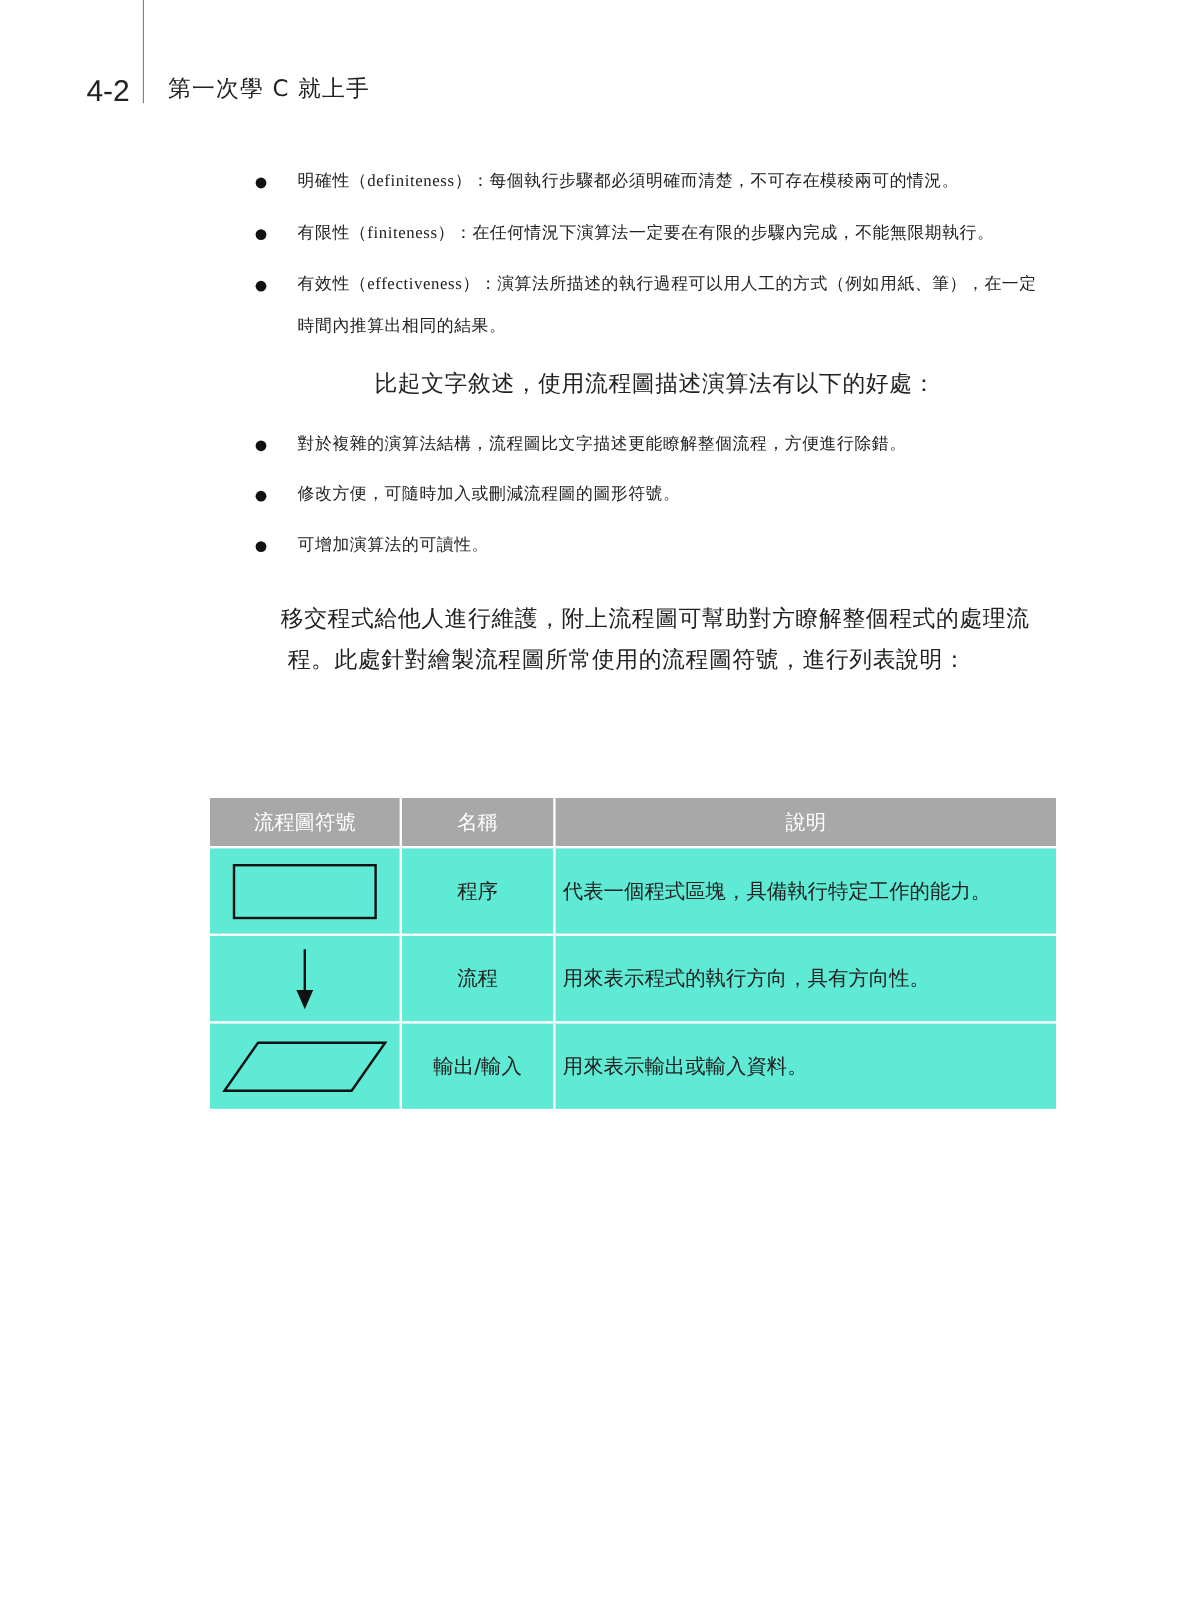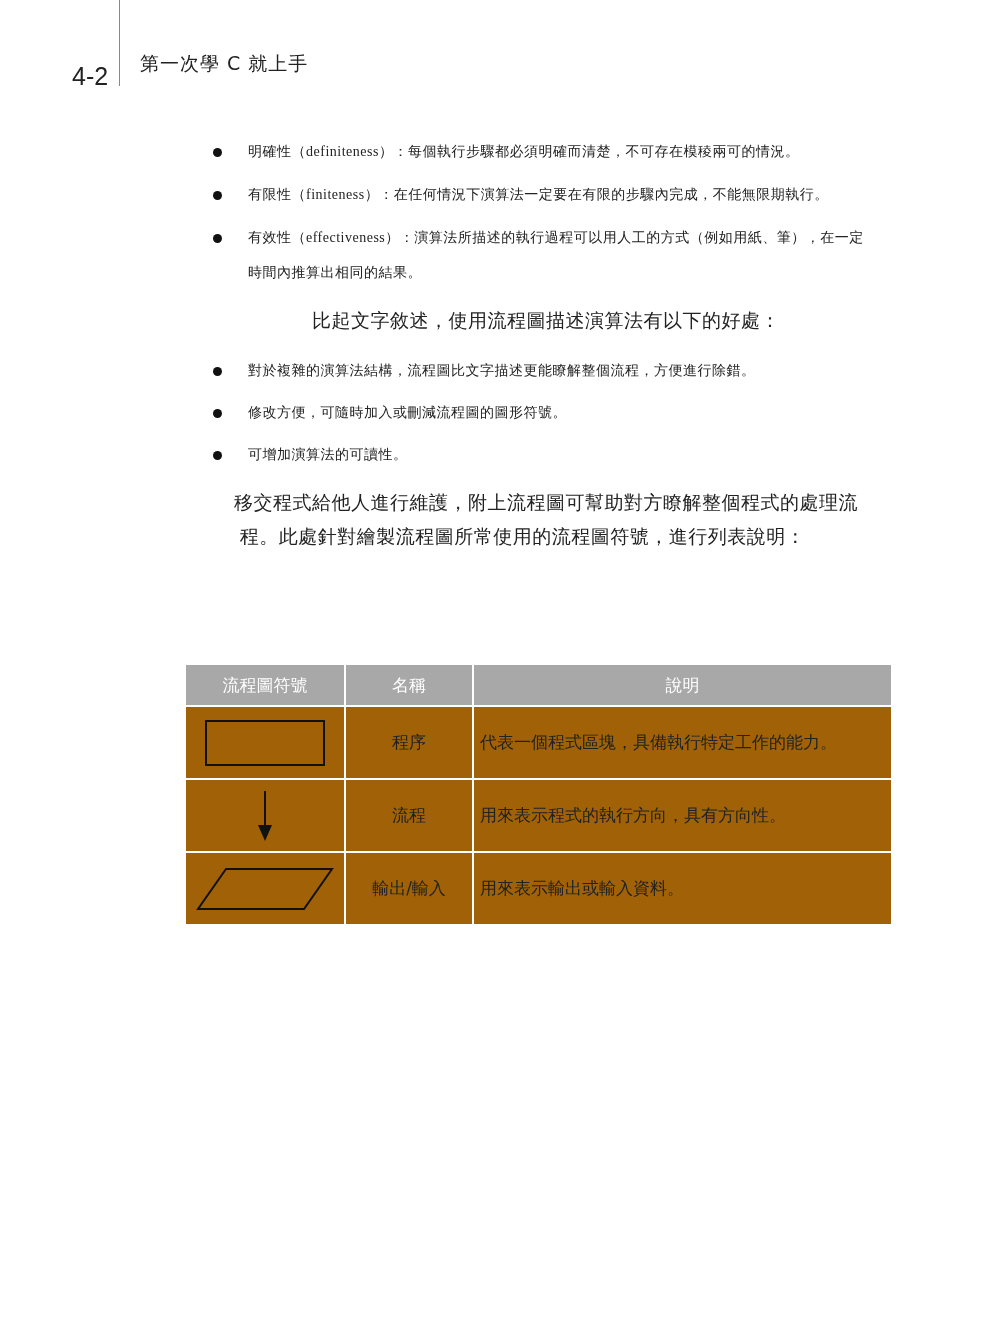--- a/index.html
+++ b/index.html
@@ -1,42 +1,42 @@
 <!DOCTYPE html>
 <html><head>
 <meta charset="utf-8">
 <style>
   html, body { margin: 0; padding: 0; background: #ffffff; }
   body { width: 1000px; height: 1341px; position: relative; overflow: hidden;
          font-family: "DejaVu Serif", "Liberation Serif", serif; color: #222; }
   .header-rule { position: absolute; left: 119px; top: 0; width: 1px; height: 86px; background: #888; }
   .page-num { position: absolute; left: 72px; top: 62px; font-family: "Liberation Sans", sans-serif;
               font-size: 25px; color: #222; }
-  .running-title { position: absolute; left: 140px; top: 51px; font-family: "DejaVu Sans", sans-serif;
+  .running-title { position: absolute; left: 140px; top: 61px; font-family: "DejaVu Sans", sans-serif;
                    font-size: 19px; letter-spacing: 1px; color: #222; }
   .content { position: absolute; left: 170px; top: 134px; width: 705px; }
   .bullets { list-style: none; margin: 0; padding: 0; }
   .bullets li { position: relative; padding-left: 78px; font-size: 14px; line-height: 34px;
                 margin-bottom: 8px; letter-spacing: 0.5px; }
   .bullets li .dot { position: absolute; left: 43px; top: 14px; width: 9px; height: 9px;
                      border-radius: 50%; background: #111; }
   .bullets li .en { font-family: "Liberation Serif", serif; }
   .para { font-size: 19px; line-height: 34px; letter-spacing: 0.5px; margin: 0; text-align: center; }
   .para.intro { padding-left: 47px; margin: 14px 0 16px 0; }
-  .para.body { text-indent: 47px; margin: 14px 0 14px 0; }
-  table.symbols { position: absolute; left: 186px; top: 665px; width: 705px; border-collapse: collapse;
+  .para.body { text-indent: 47px; margin: 28px 0 14px 0; }
+  table.symbols { position: absolute; left: 175px; top: 665px; width: 705px; border-collapse: collapse;
                   font-family: "DejaVu Sans", sans-serif; font-size: 17px; color: #222; }
   table.symbols th { background: #a8a8a8; color: #fff; font-weight: normal; height: 38px;
                      border-right: 2px solid #fff; font-size: 17px; }
-  table.symbols td { background: #a16207; height: 69px; border-right: 2px solid #fff;
+  table.symbols td { background: #5eead4; height: 69px; border-right: 2px solid #fff;
                      border-top: 2px solid #fff; vertical-align: middle; }
   table.symbols th:last-child, table.symbols td:last-child { border-right: none; }
   td.sym { width: 156px; text-align: center; }
   td.name { width: 124px; text-align: center; }
-  td.desc { padding: 0 6px; line-height: 28px; font-family: Liberation Serif, serif; }
+  td.desc { padding: 0 6px; line-height: 28px; }
   svg { display: block; margin: 0 auto; }
 </style>
 </head>
 <body>
 
 <div class="header-rule"></div>
 <div class="page-num">4-2</div>
 <div class="running-title">第一次學 C 就上手</div>
 
 <div class="content">

